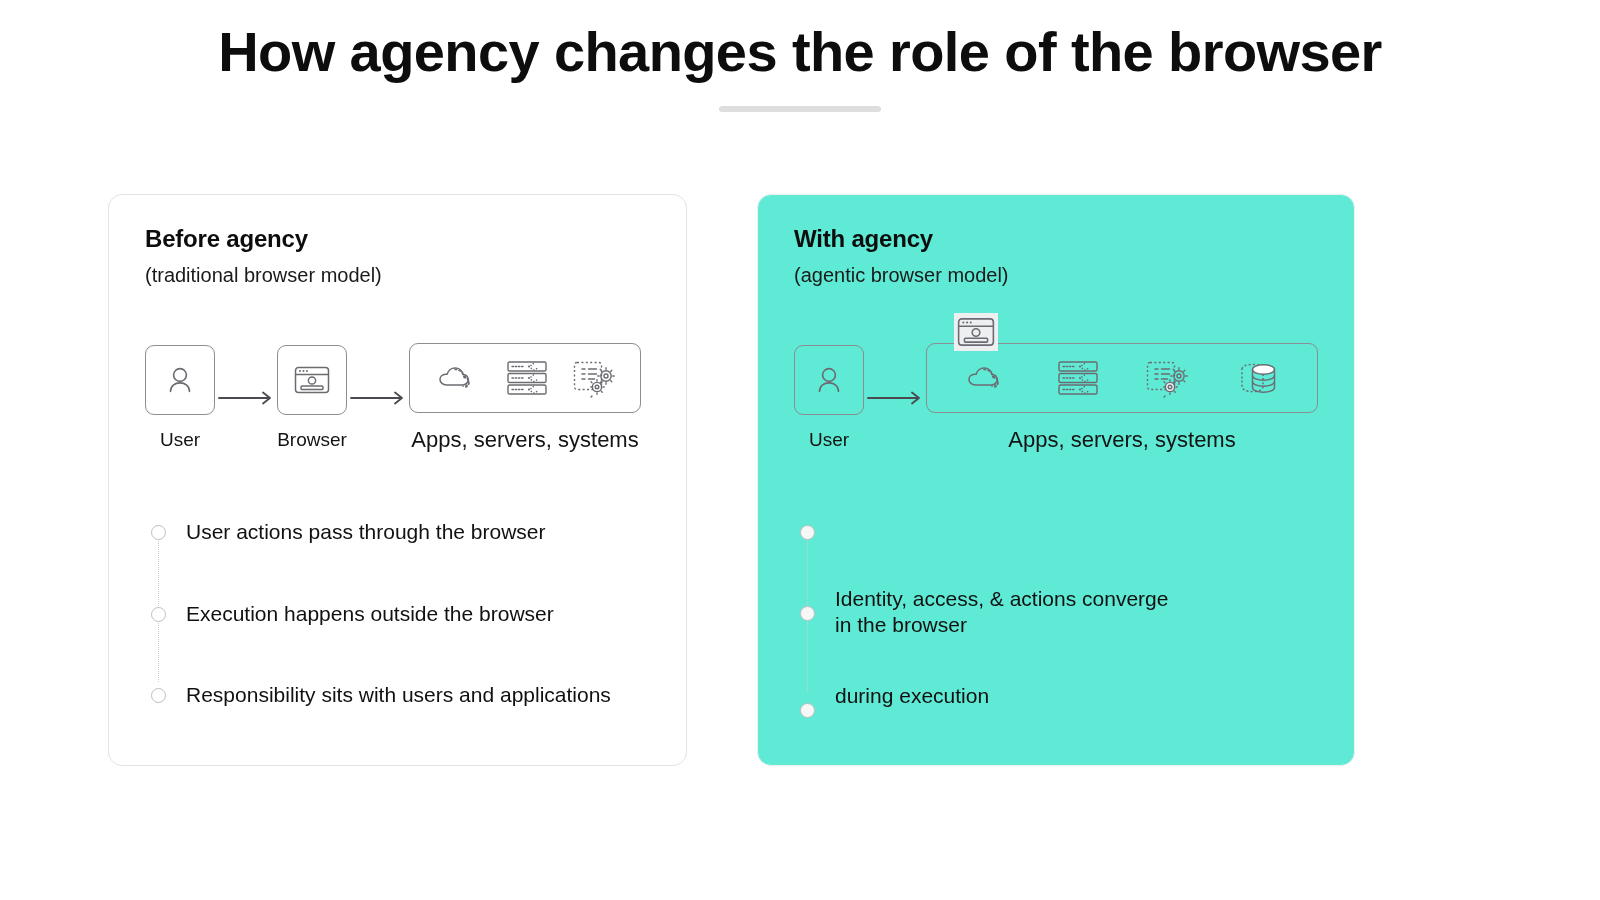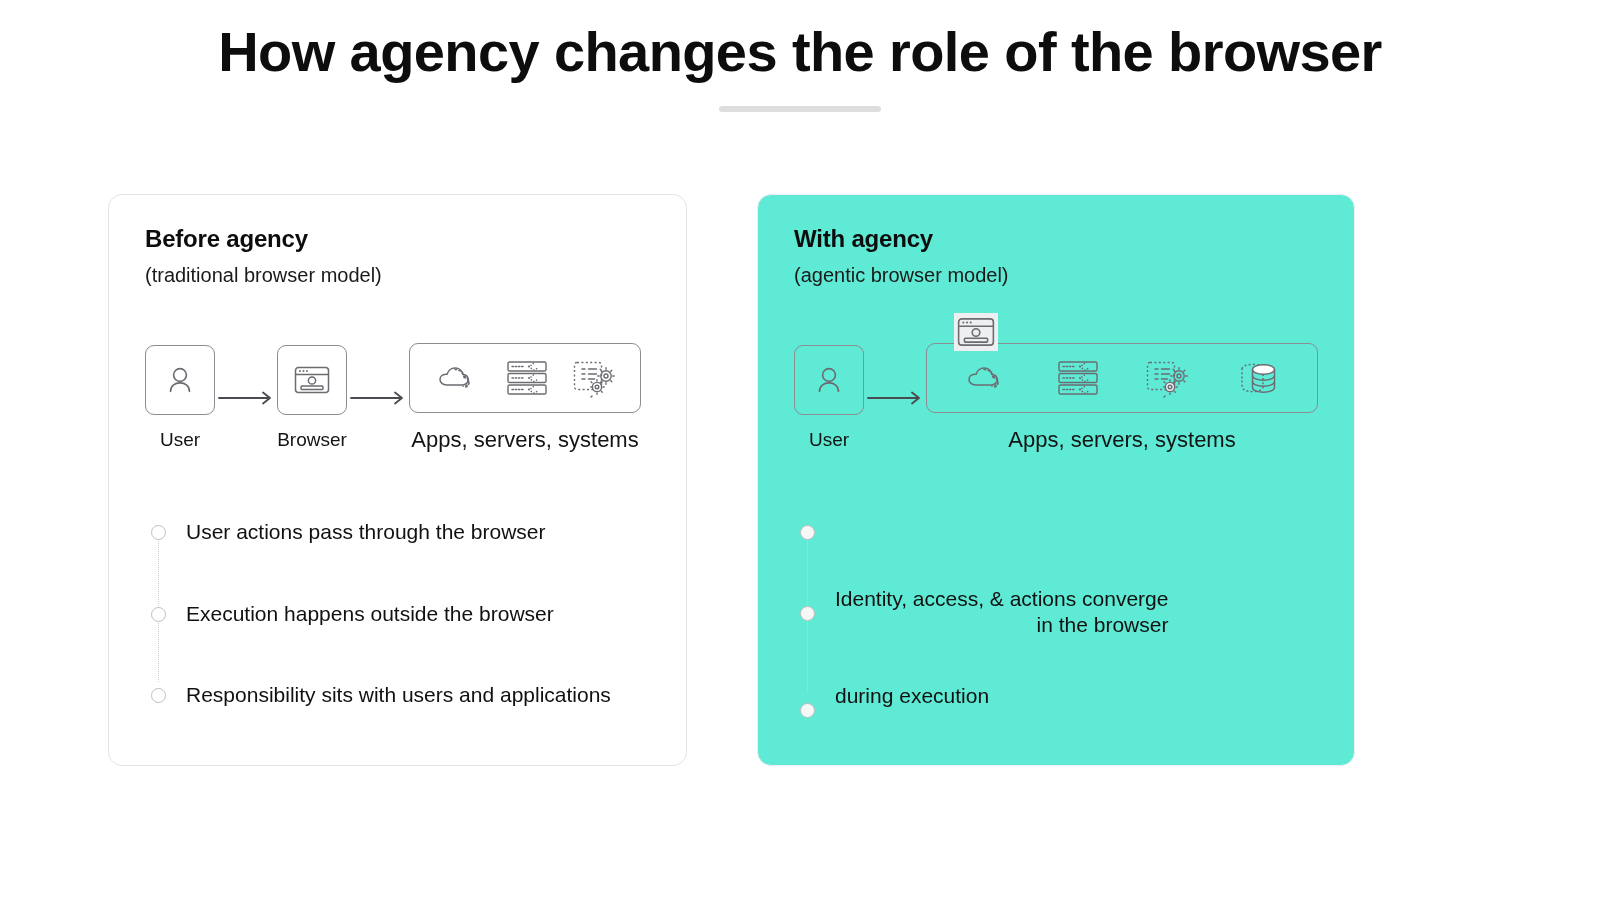--- a/index.html
+++ b/index.html
@@ -159,21 +159,20 @@
     flex: none;
     margin-top: 6px;
   }
   .panel--with .bullet-dot { background: #f7f7f8; }
 
   .bullet-text {
     margin-left: 20px;
     font-size: 21px;
     line-height: 1.22;
     color: #111111;
-    text-align: right;
   }
   .bullet-text .l2 { display: block; }
 
   .bullet-connector {
     position: absolute;
     left: 13px;
     top: 18px;
     bottom: 26px;
     border-left: 1.5px dotted #cfcfcf;
     z-index: 1;

